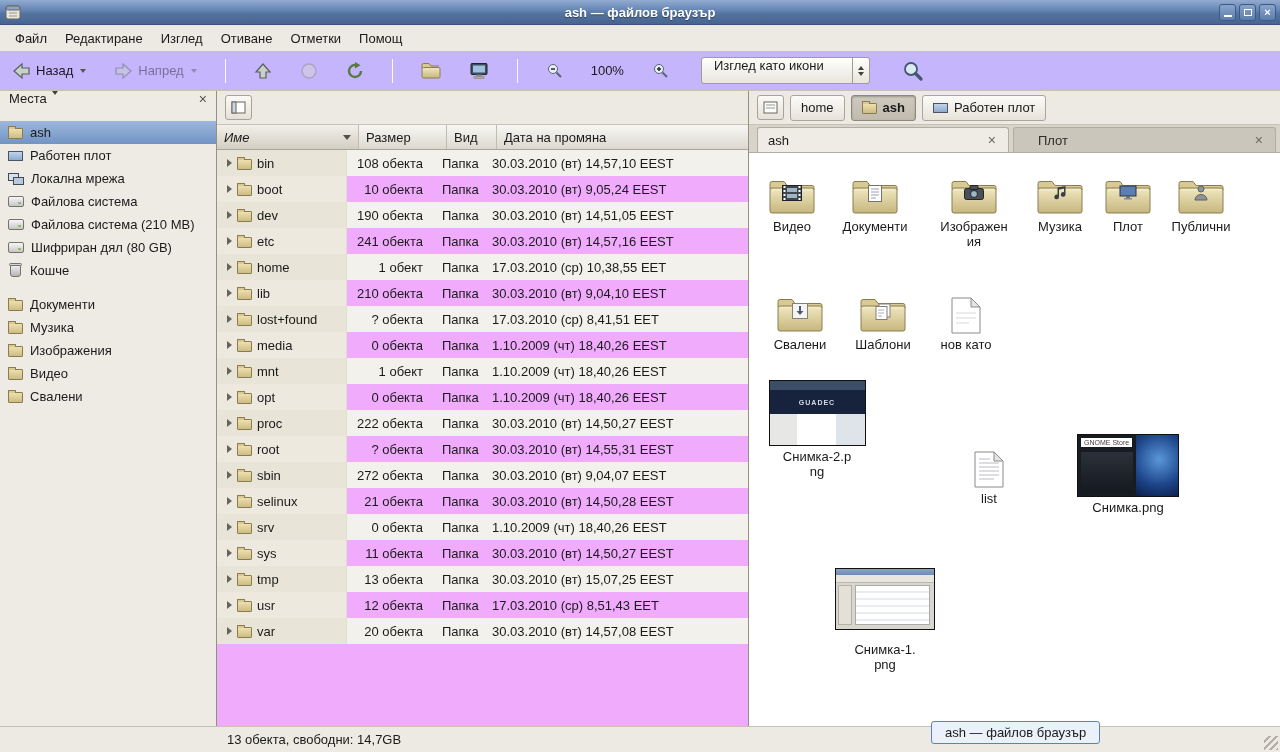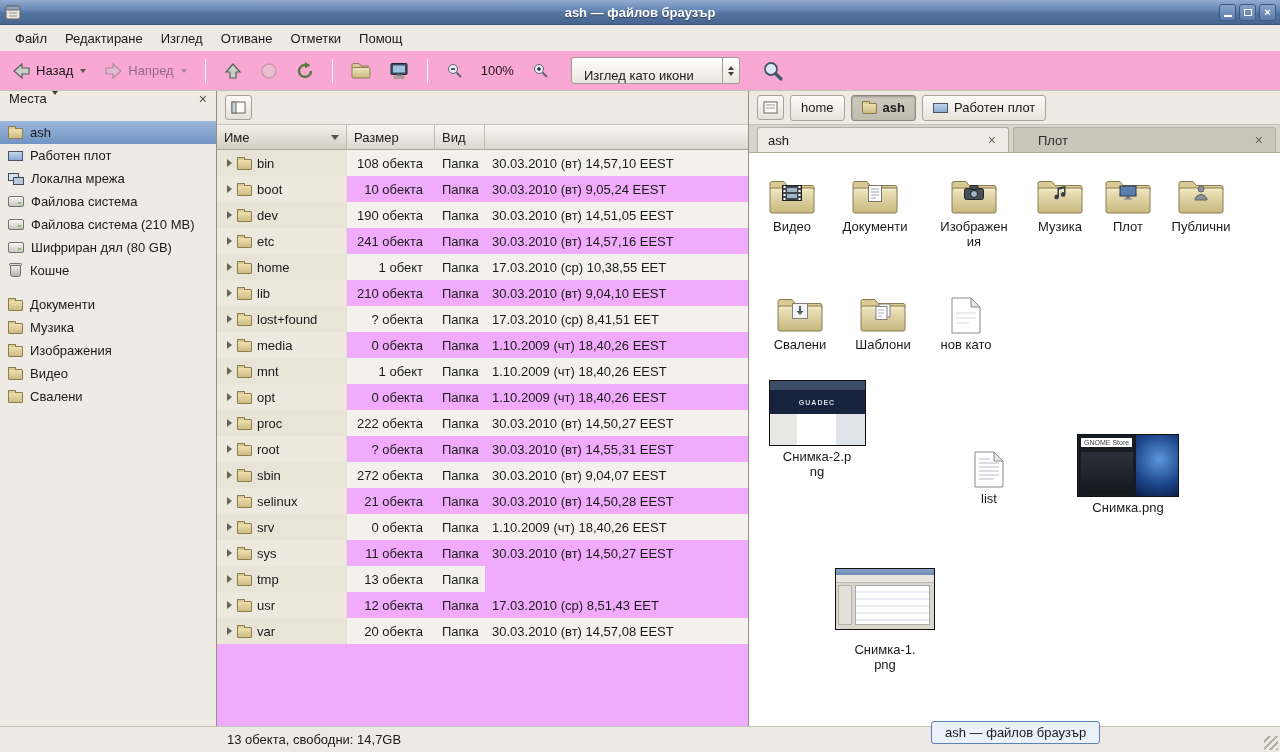--- a/index.html
+++ b/index.html
@@ -18,29 +18,29 @@
             background:linear-gradient(#8aa4cb,#5c7dab); display:flex; align-items:center; justify-content:center; }
   .g-min { width:8px; height:2px; background:#fff; margin-top:8px; }
   .g-max { width:8px; height:7px; border:1.5px solid #fff; }
   .g-close { color:#fff; font-weight:bold; font-size:11px; line-height:1; }
 
   
   .menubar { height:26px; display:flex; align-items:center; padding:0 6px; background:#edeae3; }
   .menu-item { padding:4px 9px; cursor:default; }
 
   
-  .toolbar { height:40px; display:flex; align-items:center; padding:0 6px; gap:6px;
-             border-bottom:1px solid #c6c2b8; background:#f9a8d4; }
+  .toolbar { height:40px; display:flex; align-items:center; padding:0 6px; gap:16px;
+             border-bottom:1px solid #c6c2b8; background:#c4b5fd; }
   .tbtn { display:flex; align-items:center; gap:5px; padding:4px 6px; border-radius:3px; }
   .tbtn.disabled { opacity:.45; }
   .tsep { width:1px; height:24px; background:#cdc9bf; border-right:1px solid #fbfaf7; margin:0 6px; }
   .drop { width:0; height:0; border-left:3.5px solid transparent; border-right:3.5px solid transparent;
           border-top:4px solid #5a564d; margin-left:2px; }
   .zoom-label { padding:0 6px; }
-  .combo { display:flex; align-items:flex-end; height:27px; margin-left:10px;
+  .combo { display:flex; align-items:flex-start; height:27px; margin-left:10px;
            border:1px solid #a29d92; border-radius:3px; background:linear-gradient(#ffffff,#e9e5dc); }
   .combo-label { padding:0 12px; min-width:150px; }
   .combo-arrows { border-left:1px solid #a29d92; width:17px; height:100%; display:flex;
                   flex-direction:column; align-items:center; justify-content:center; gap:2px; }
   .ar-up { width:0;height:0;border-left:3.5px solid transparent;border-right:3.5px solid transparent;border-bottom:4px solid #44403a; }
   .ar-dn { width:0;height:0;border-left:3.5px solid transparent;border-right:3.5px solid transparent;border-top:4px solid #44403a; }
 
   
   .main { position:absolute; top:91px; left:0; right:0; bottom:26px; display:flex; }
   .sidebar { width:217px; background:#eeebe4; border-right:1px solid #95907f; display:flex; flex-direction:column; }
@@ -75,21 +75,21 @@
         position:relative; flex:none; margin-top:1px; }
 
   
   .pane-strip { height:34px; background:#edeae3; border-bottom:1px solid #c6c2b8; display:flex;
                 align-items:center; padding:0 8px; gap:6px; flex:none; }
   .mini-btn { width:27px; height:25px; border:1px solid #a8a396; border-radius:3px;
               background:linear-gradient(#fbfaf7,#e5e1d7); display:flex; align-items:center; justify-content:center; }
   .list-header { height:25px; display:flex; flex:none; background:linear-gradient(#f8f7f4,#dcd8cf);
                  border-bottom:1px solid #aaa599; }
   .hcell { padding:4px 7px; border-right:1px solid #c1bcb0; display:flex; align-items:center; }
-  .h-name { width:130px; background:linear-gradient(#f2f0ea,#d3cec2); }
+  .h-name { width:142px; background:linear-gradient(#f2f0ea,#d3cec2);font-style:italic; }
   .h-size { width:88px; }
   .h-type { width:50px; }
   .h-date { flex:1; border-right:none; }
   .sort-ind { margin-left:auto; width:0; height:0; border-left:4px solid transparent;
               border-right:4px solid transparent; border-top:5px solid #55514a; }
   .list-rows { flex:1; overflow:hidden; background:#f0abfc; }
   .row { height:26px; display:flex; align-items:stretch; }
   .cell { display:flex; align-items:center; padding:0 7px; }
   .c-name { width:130px; background:#ede9de; gap:5px; padding-left:10px; border-right:1px solid #e2ded2; }
   .row:nth-child(odd) .c-name { background:#e8e4d8; }
@@ -359,20 +359,23 @@
       <div class="hcell h-name">
         <span>Име</span>
         <span class="sort-ind"></span>
       </div>
       <div class="hcell h-size">
           <span>Размер</span>
         </div>
       <div class="hcell h-type">
           <span>Вид</span>
         </div>
+      <div class="hcell h-date">
+          <span>Дата на промяна</span>
+        </div>
     </div>
     <div class="list-rows">
   <div class="row">
     <div class="cell c-name">
       <span class="exp"></span>
       <span class="fo"></span>
       <span>bin</span>
     </div>
     <div class="cell c-size">108 обекта</div>
     <div class="cell c-type">Папка</div>
@@ -545,20 +548,21 @@
   </div>
 
   <div class="row">
     <div class="cell c-name">
       <span class="exp"></span>
       <span class="fo"></span>
       <span>tmp</span>
     </div>
     <div class="cell c-size">13 обекта</div>
     <div class="cell c-type">Папка</div>
+    <div class="cell c-date">30.03.2010 (вт) 15,07,25 EEST</div>
   </div>
 
   <div class="row">
     <div class="cell c-name">
       <span class="exp"></span>
       <span class="fo"></span>
       <span>usr</span>
     </div>
     <div class="cell c-size">12 обекта</div>
     <div class="cell c-type">Папка</div>

